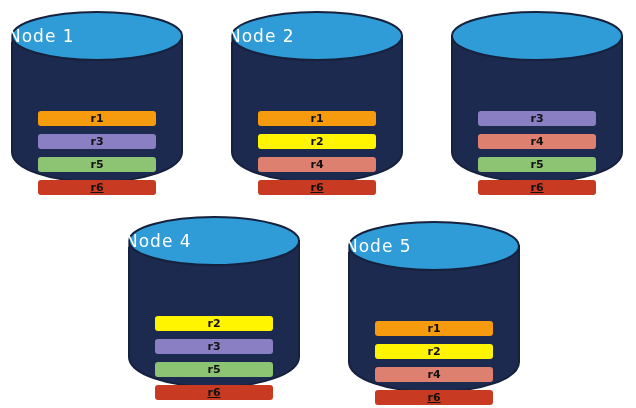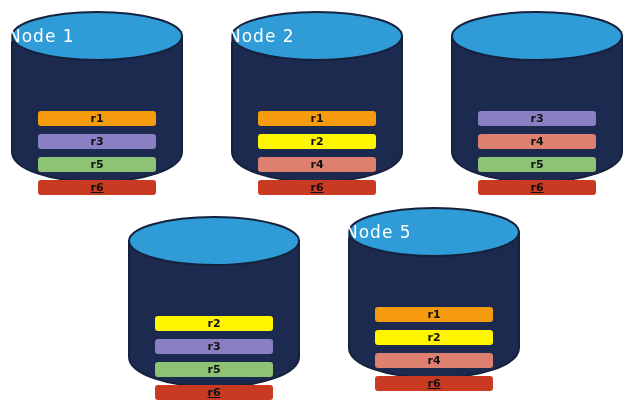--- a/index.html
+++ b/index.html
@@ -71,21 +71,21 @@
     font-family: "DejaVu Sans", "Liberation Sans", sans-serif;
     box-sizing: border-box;
   }
   .replica-bar:last-child { margin-bottom: 0; text-decoration: underline; }
 
   
   .node-pos-0 { left: 8px;   top: 6px; }
   .node-pos-1 { left: 228px; top: 6px; }
   .node-pos-2 { left: 448px; top: 6px; }
   .node-pos-3 { left: 125px; top: 211px; }
-  .node-pos-4 { left: 345px; top: 202px; }
+  .node-pos-4 { left: 345px; top: 216px; }
 </style>
 </head>
 <body>
 
 <div id="diagram">
     <div class="node node-pos-0">
       <svg class="cyl-svg" viewBox="0 0 178 182">
         <path d="M4,30 L4,146 C4,163 43,176 89,176 C135,176 174,163 174,146 L174,30 Z" fill="#1B2A4E" stroke="#16213d" stroke-width="2"></path>
         <ellipse cx="89" cy="30" rx="85" ry="24" fill="#2F9BD7" stroke="#16213d" stroke-width="2"></ellipse>
       </svg>
@@ -120,20 +120,21 @@
         <div class="replica-bar" style="background: rgb(222, 128, 112); color: rgb(17, 17, 17);">r4</div>
         <div class="replica-bar" style="background: rgb(140, 196, 116); color: rgb(17, 17, 17);">r5</div>
         <div class="replica-bar" style="background: rgb(201, 58, 34); color: rgb(17, 17, 17);">r6</div>
       </div>
     </div>
     <div class="node node-pos-3">
       <svg class="cyl-svg" viewBox="0 0 178 182">
         <path d="M4,30 L4,146 C4,163 43,176 89,176 C135,176 174,163 174,146 L174,30 Z" fill="#1B2A4E" stroke="#16213d" stroke-width="2"></path>
         <ellipse cx="89" cy="30" rx="85" ry="24" fill="#2F9BD7" stroke="#16213d" stroke-width="2"></ellipse>
       </svg>
+      <div class="node-label">Node  4</div>
       <div class="replica-stack">
         <div class="replica-bar" style="background: rgb(255, 245, 0); color: rgb(17, 17, 17);">r2</div>
         <div class="replica-bar" style="background: rgb(139, 127, 196); color: rgb(17, 17, 17);">r3</div>
         <div class="replica-bar" style="background: rgb(140, 196, 116); color: rgb(17, 17, 17);">r5</div>
         <div class="replica-bar" style="background: rgb(201, 58, 34); color: rgb(17, 17, 17);">r6</div>
       </div>
     </div>
     <div class="node node-pos-4">
       <svg class="cyl-svg" viewBox="0 0 178 182">
         <path d="M4,30 L4,146 C4,163 43,176 89,176 C135,176 174,163 174,146 L174,30 Z" fill="#1B2A4E" stroke="#16213d" stroke-width="2"></path>

